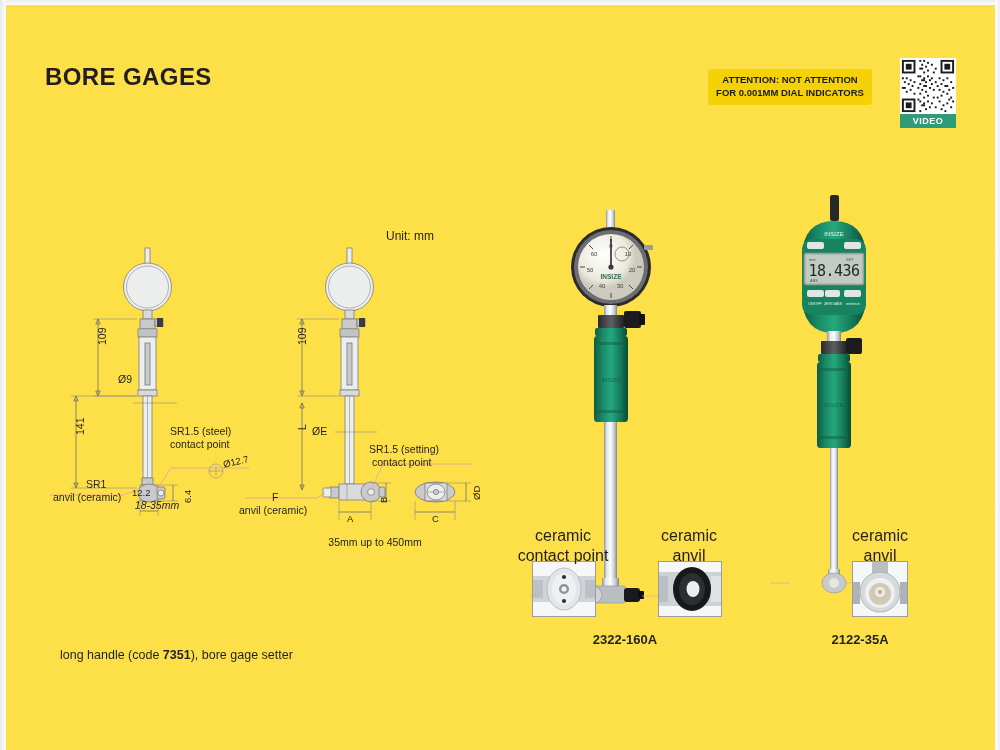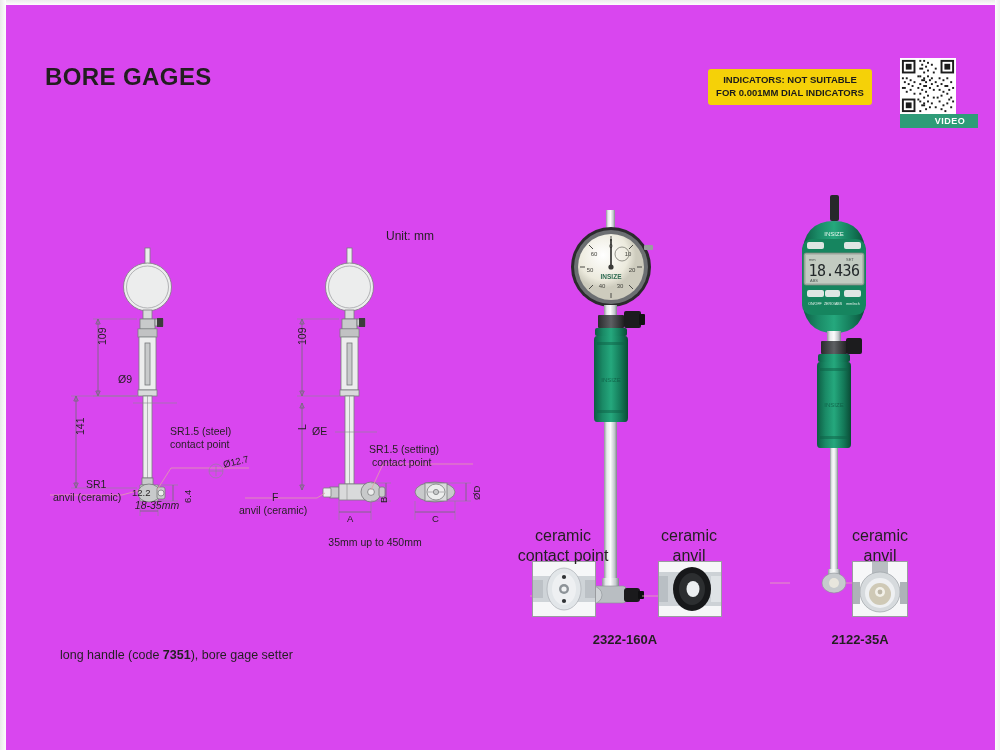--- a/index.html
+++ b/index.html
@@ -1,21 +1,21 @@
 <!DOCTYPE html>
 <html><head>
 <meta charset="utf-8">
 <style>
   html,body{margin:0;padding:0;}
   body{
     width:1000px;height:750px;background:#ffffff;
     font-family:"Liberation Sans",sans-serif;
     color:#231f20;overflow:hidden;position:relative;
   }
-  .page{position:absolute;inset:0;background:#d946ef;}
+  .page{position:absolute;inset:0;background:#fde047;}
   .edge-l{position:absolute;left:0;top:0;width:6px;height:750px;background:linear-gradient(90deg,#e9e9e9,#fdfdfd);}
   .edge-t{position:absolute;left:0;top:0;width:1000px;height:5px;background:linear-gradient(180deg,#ececec,#fdfdfd);}
   .edge-r{position:absolute;right:0;top:0;width:5px;height:750px;background:linear-gradient(270deg,#efefef,#fdfdfd);}
 
   
   .title{
     position:absolute;left:45px;top:63px;
     font-size:24px;font-weight:bold;letter-spacing:.4px;color:#221e1f;
   }
   .attention{
@@ -23,21 +23,20 @@
     background:#f5d108;border-radius:3px;
     text-align:center;padding:5px 2px 6px;
     font-size:9.5px;font-weight:bold;line-height:1.33;color:#1b1b1b;
   }
   .qrbox{position:absolute;left:900px;top:58px;width:56px;}
   .qr{width:56px;height:56px;display:block;background:#fff;}
   .videotag{
     width:56px;height:14px;background:#2e9c78;color:#fff;
     font-size:9px;font-weight:bold;text-align:center;line-height:14px;
     letter-spacing:.5px;
-    padding-left:22px;
   }
 
   
   .dw{position:absolute;font-size:10.5px;color:#231f20;white-space:nowrap;}
   .dw.sm{font-size:9.5px;}
   .vert{transform:rotate(-90deg);transform-origin:left top;}
   .cap{position:absolute;font-size:10.5px;color:#231f20;white-space:nowrap;text-align:center;}
   .unit{position:absolute;left:386px;top:229px;font-size:12px;color:#231f20;}
 
   svg{display:block;overflow:visible;}
@@ -72,21 +71,21 @@
 <body>
 
 <div class="page">
   <div class="edge-t"></div>
   <div class="edge-l"></div>
   <div class="edge-r"></div>
 
   <div class="title">BORE GAGES</div>
 
   <div class="attention">
-    <div>INDICATORS: NOT SUITABLE</div>
+    <div>ATTENTION: NOT ATTENTION</div>
     <div>FOR 0.001MM DIAL INDICATORS</div>
   </div>
 
   <div class="qrbox">
     <svg class="qr" viewBox="0 0 29 29">
       <rect width="29" height="29" fill="#fff"></rect>
       <g fill="#1c1c1c">
         <rect x="1" y="1" width="7" height="7"></rect>
           <rect x="2" y="2" width="5" height="5" fill="#fff"></rect>
           <rect x="3" y="3" width="3" height="3"></rect>

